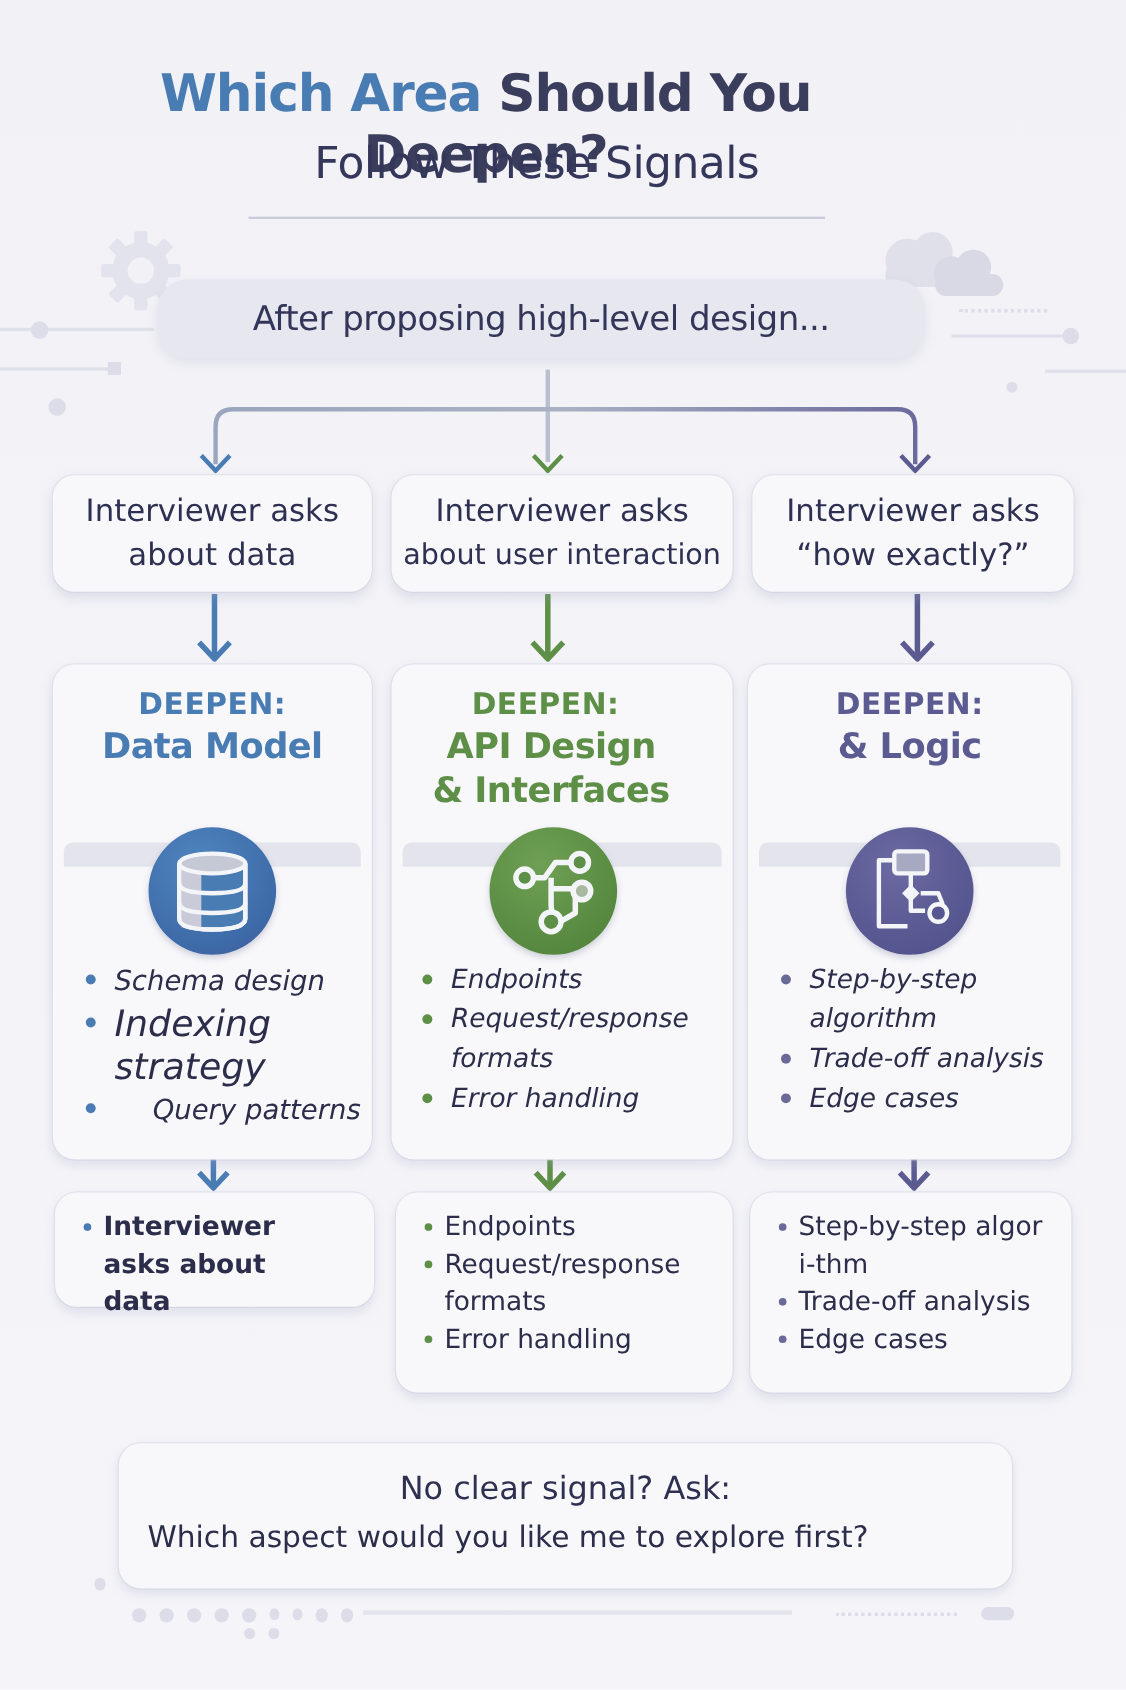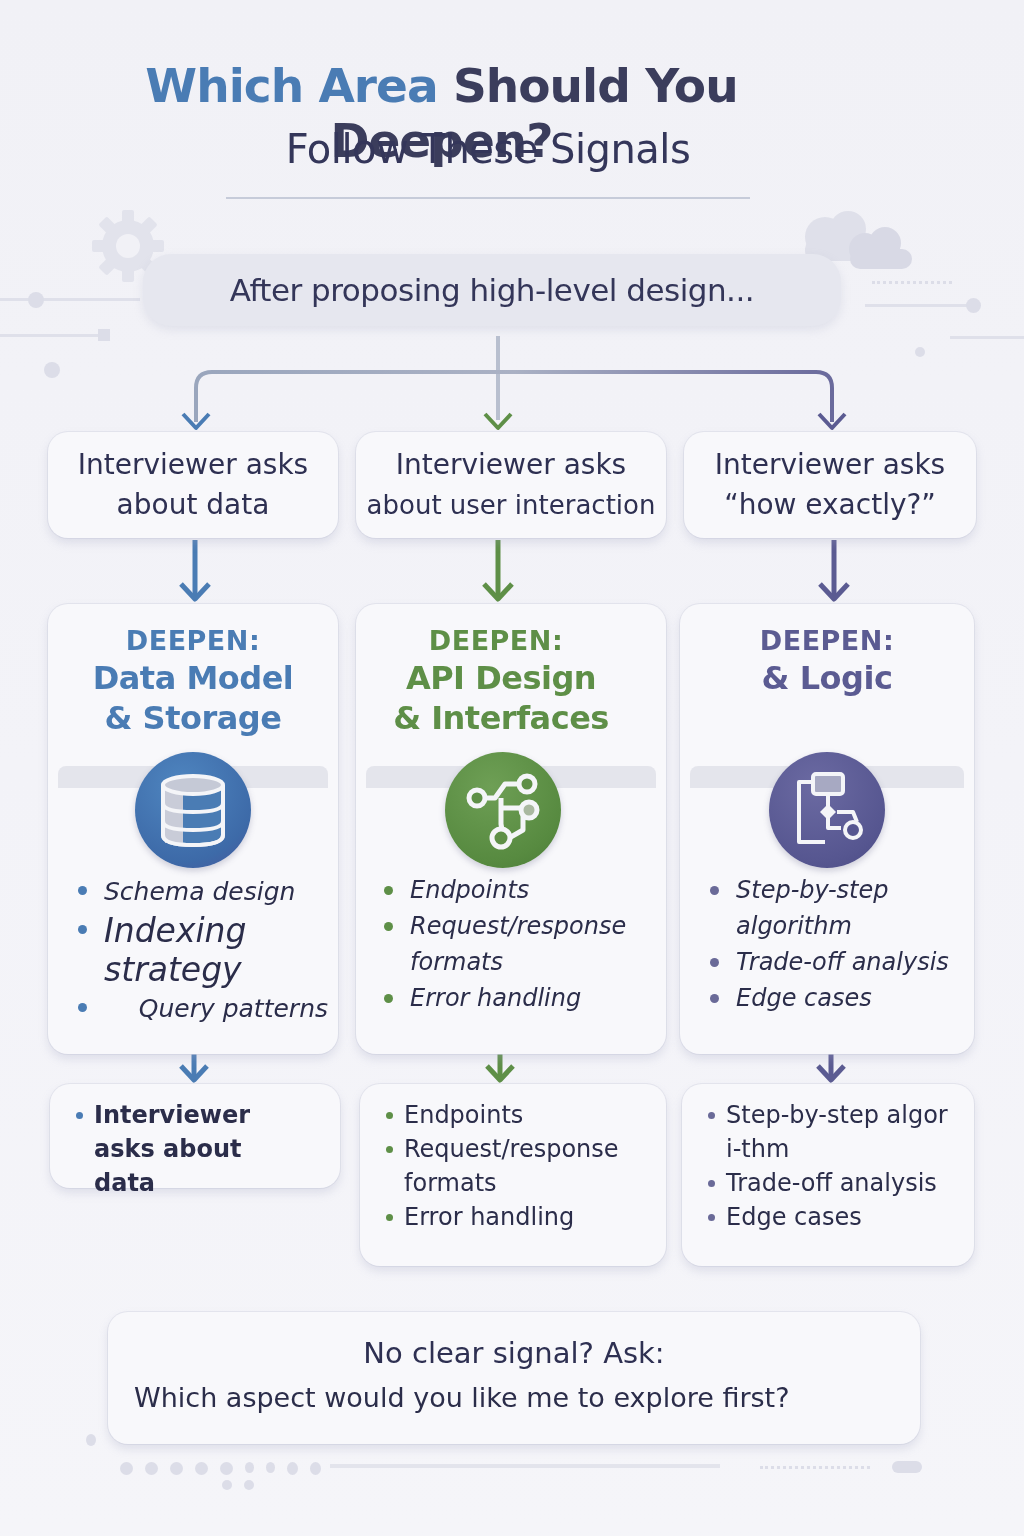--- a/index.html
+++ b/index.html
@@ -187,21 +187,20 @@
   <span class="l2-small">about user interaction</span>
 </div>
 <div class="abs card ask-card" style="left:684px;top:432px;width:292px;height:106px;">
   <span>Interviewer asks</span>
   <span>“how exactly?”</span>
 </div>
 
 <div class="abs card deepen-card" style="left:48px;top:604px;width:290px;height:450px;color:#4a7cb4;--dot:#4a7cb4;">
   <div class="deepen-label">DEEPEN:</div>
   <div class="deepen-title">Data Model</div>
-  <div class="deepen-title">&amp; Storage</div>
   <div class="icon-band"></div>
   <div class="icon-circle" style="background:radial-gradient(circle at 40% 30%, #4f86c0, #3d6aa8 70%, #48549a);">
     <svg width="80" height="82" viewBox="0 0 80 82">
       <g stroke="#f4f5f8" stroke-width="4" fill="#4a7cb4">
         <path d="M10 16 L10 66 Q10 76 40 76 Q70 76 70 66 L70 16"></path>
       </g>
       <rect x="12" y="18" width="18" height="56" fill="#c9ccd8"></rect>
       <ellipse cx="40" cy="16" rx="30" ry="9" fill="#c5c9d6" stroke="#f4f5f8" stroke-width="4"></ellipse>
       <path d="M10 34 Q10 43 40 43 Q70 43 70 34" fill="none" stroke="#f4f5f8" stroke-width="4"></path>
       <path d="M10 52 Q10 61 40 61 Q70 61 70 52" fill="none" stroke="#f4f5f8" stroke-width="4"></path>

